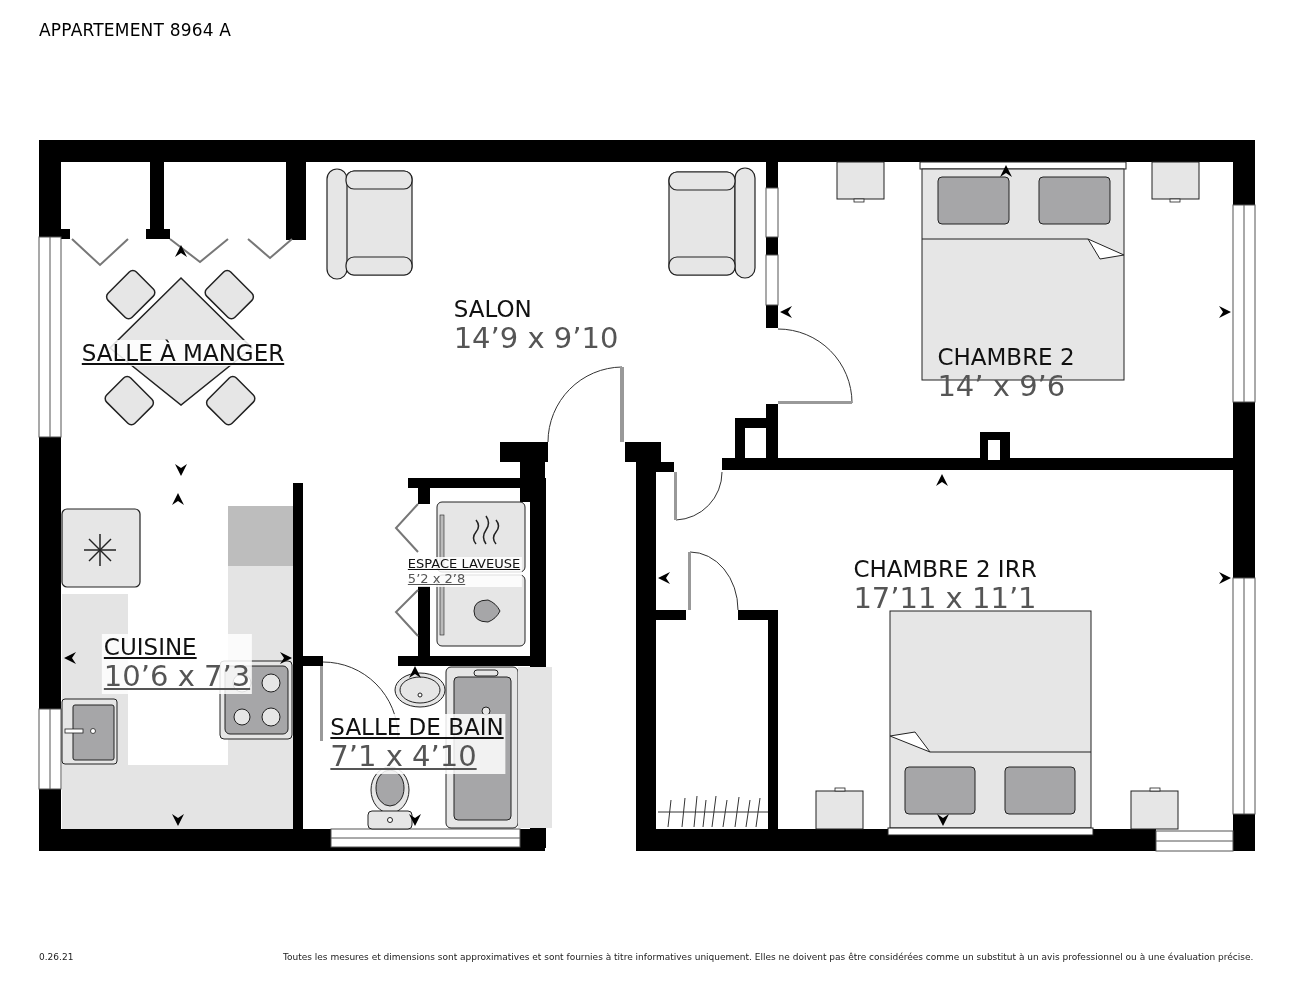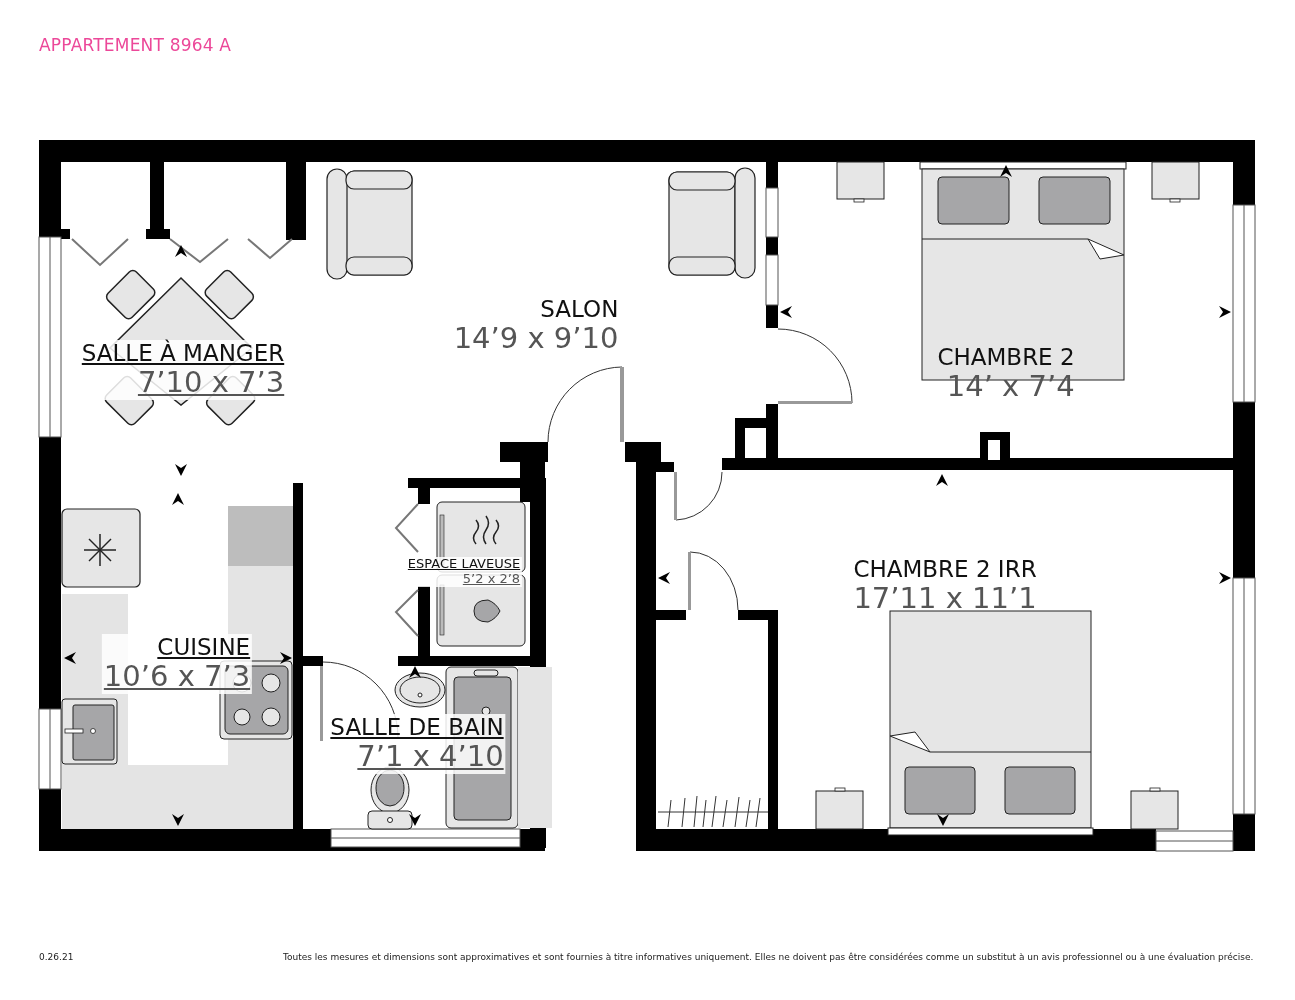--- a/index.html
+++ b/index.html
@@ -1,21 +1,21 @@
 <!DOCTYPE html>
 <html><head>
 <meta charset="utf-8">
 <style>
   html, body { margin:0; padding:0; background:#ffffff; }
   body { width:1295px; height:1000px; position:relative; overflow:hidden; font-family:"DejaVu Sans", sans-serif; }
-  .title { position:absolute; left:39px; top:35px; font-size:17px; color:#ec4899; letter-spacing:0.2px; }
+  .title { position:absolute; left:39px; top:20px; font-size:17px; color:#000000; letter-spacing:0.2px; }
   .footer-left { position:absolute; left:39px; top:952px; font-size:9px; color:#222; }
   .footer-right { position:absolute; left:283px; top:952px; font-size:9px; color:#222; white-space:nowrap; }
   svg.plan { position:absolute; left:0; top:0; }
-  .room-label { position:absolute; text-align:right; transform:translateX(-50%); white-space:nowrap; line-height:1.15; }
+  .room-label { position:absolute; text-align:left; transform:translateX(-50%); white-space:nowrap; line-height:1.15; }
   .room-name { color:#111; display:block; }
   .room-dim { color:#555; display:block; }
   .lg .room-name { font-size:23px; }
   .lg .room-dim { font-size:29px; }
   .sm .room-name { font-size:13px; }
   .sm .room-dim { font-size:13px; }
   .halo span { background:rgba(255,255,255,0.85); padding:0 2px;text-decoration:underline; }
 </style>
 </head>
 <body>
@@ -271,29 +271,28 @@
     <path d="M943 826 l-6 -12 l6 4 l6 -4 z"></path>
     <path d="M658 578 l12 -6 l-4 6 l4 6 z"></path>
     <path d="M1231 578 l-12 -6 l4 6 l-4 6 z"></path>
     <path d="M415 666 l-6 12 l6 -4 l6 4 z"></path>
     <path d="M415 826 l-6 -12 l6 4 l6 -4 z"></path>
   </g>
 </svg>
 
 <div class="room-label lg halo" style="left:183px; top:340px;">
   <span class="room-name">SALLE À MANGER</span>
-  <span class="room-dim">7’10 x 7’3</span>
 </div>
 <div class="room-label lg" style="left:536px; top:296px;">
   <span class="room-name">SALON</span>
   <span class="room-dim">14’9 x 9’10</span>
 </div>
 <div class="room-label lg" style="left:1006px; top:300px;margin-top:44px;">
   <span class="room-name">CHAMBRE 2</span>
-  <span class="room-dim">14’ x 7’4</span>
+  <span class="room-dim">14’ x 9’6</span>
 </div>
 <div class="room-label lg halo" style="left:177px; top:634px;">
   <span class="room-name">CUISINE</span>
   <span class="room-dim">10’6 x 7’3</span>
 </div>
 <div class="room-label sm halo" style="left:464px; top:557px;">
   <span class="room-name">ESPACE LAVEUSE</span>
   <span class="room-dim">5’2 x 2’8</span>
 </div>
 <div class="room-label lg halo" style="left:417px; top:714px;">

